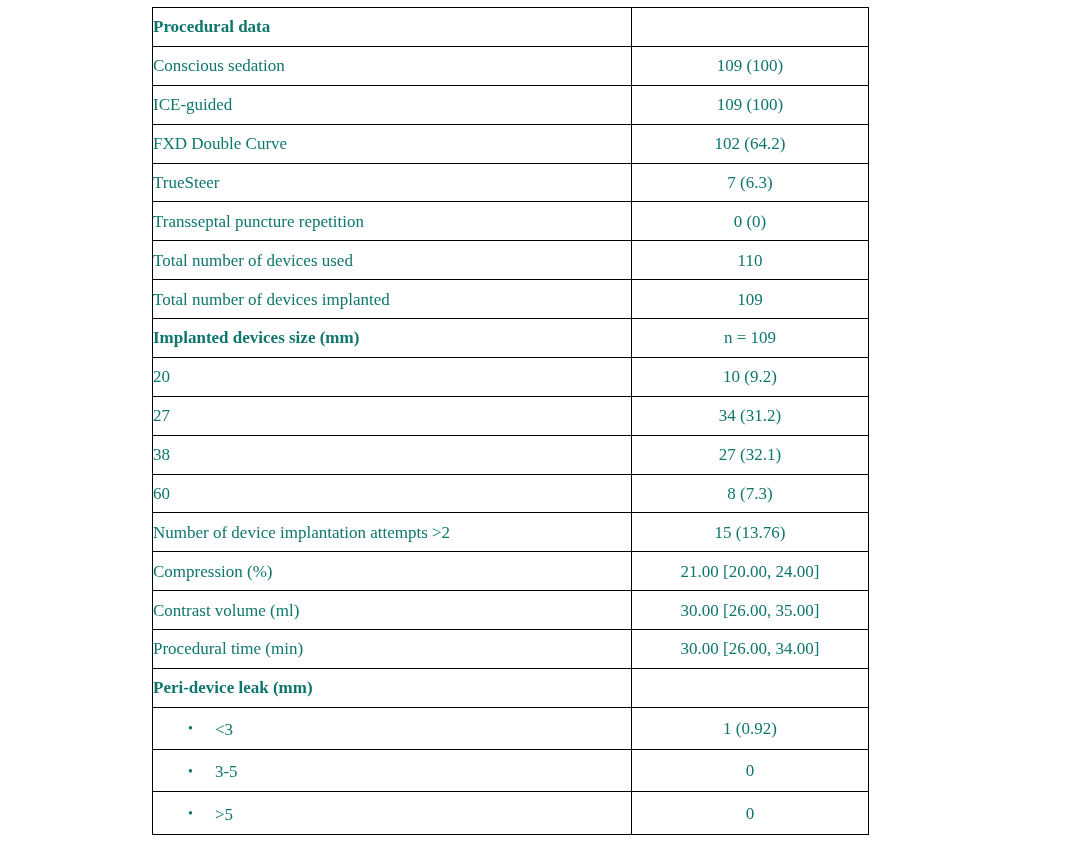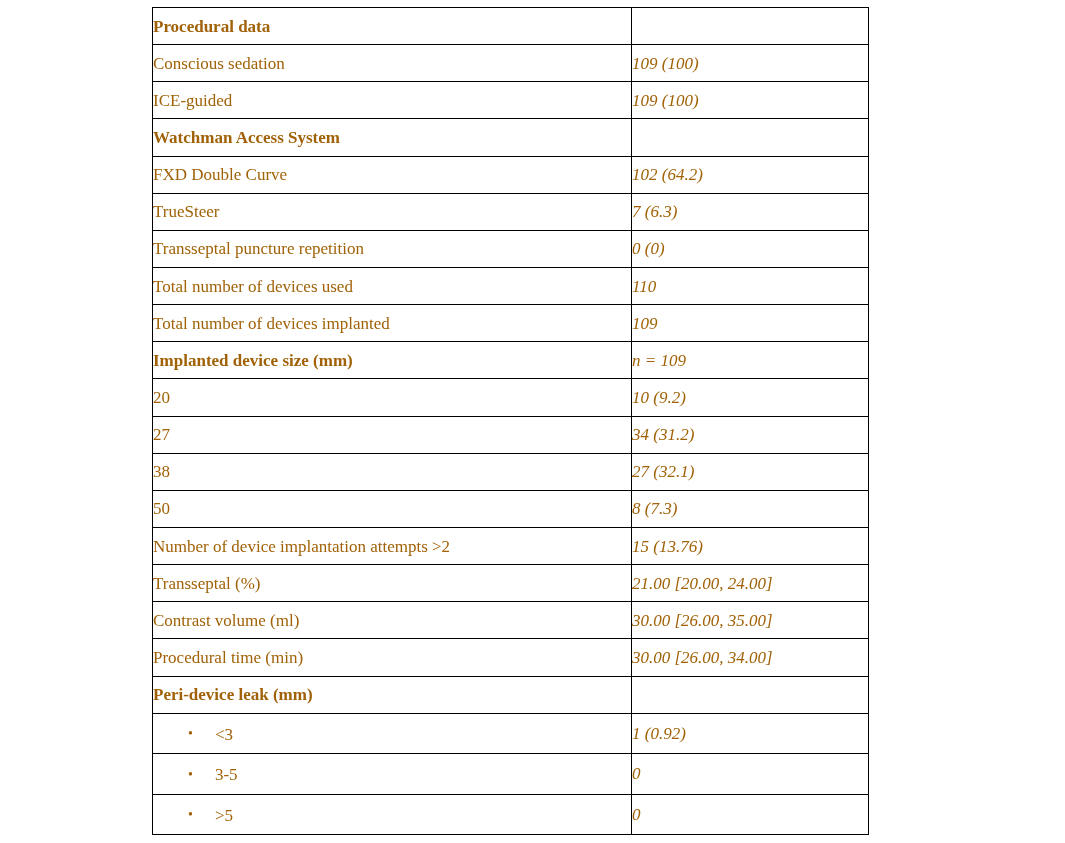--- a/index.html
+++ b/index.html
@@ -6,21 +6,21 @@
     margin: 0;
     padding: 0;
     background: #ffffff;
   }
   #page {
     position: relative;
     width: 1065px;
     height: 843px;
     background: #ffffff;
     font-family: "Liberation Serif", "DejaVu Serif", serif;
-    color: #a16207;
+    color: #0f766e;
   }
   table.data-table {
     position: absolute;
     left: 152px;
     top: 7px;
     width: 716px;
     height: 828px;
     border-collapse: collapse;
     table-layout: fixed;
   }
@@ -34,21 +34,21 @@
     white-space: nowrap;
   }
   td.label-cell {
     padding-left: 11px;
     text-align: left;
   }
   td.label-cell.bold {
     font-weight: bold;
   }
   td.value-cell {
-    font-style: italic;
+    text-align: center;
   }
   .bullet-glyph {
     display: inline-block;
     margin-left: 35px;
     font-size: 14px;
     vertical-align: middle;
   }
   .bullet-text {
     display: inline-block;
     margin-left: 22px;
@@ -71,69 +71,65 @@
         </tr>
         <tr>
           <td class="label-cell">Conscious sedation</td>
           <td class="value-cell">109 (100)</td>
         </tr>
         <tr>
           <td class="label-cell">ICE-guided</td>
           <td class="value-cell">109 (100)</td>
         </tr>
         <tr>
-          <td class="label-cell bold">Watchman Access System</td>
-          <td class="value-cell"></td>
-        </tr>
-        <tr>
           <td class="label-cell">FXD Double Curve</td>
           <td class="value-cell">102 (64.2)</td>
         </tr>
         <tr>
           <td class="label-cell">TrueSteer</td>
           <td class="value-cell">7 (6.3)</td>
         </tr>
         <tr>
           <td class="label-cell">Transseptal puncture repetition</td>
           <td class="value-cell">0 (0)</td>
         </tr>
         <tr>
           <td class="label-cell">Total number of devices used</td>
           <td class="value-cell">110</td>
         </tr>
         <tr>
           <td class="label-cell">Total number of devices implanted</td>
           <td class="value-cell">109</td>
         </tr>
         <tr>
-          <td class="label-cell bold">Implanted device size (mm)</td>
+          <td class="label-cell bold">Implanted devices size (mm)</td>
           <td class="value-cell">n = 109</td>
         </tr>
         <tr>
           <td class="label-cell">20</td>
           <td class="value-cell">10 (9.2)</td>
         </tr>
         <tr>
           <td class="label-cell">27</td>
           <td class="value-cell">34 (31.2)</td>
         </tr>
         <tr>
           <td class="label-cell">38</td>
           <td class="value-cell">27 (32.1)</td>
         </tr>
         <tr>
-          <td class="label-cell">50</td>
+          <td class="label-cell">60</td>
           <td class="value-cell">8 (7.3)</td>
         </tr>
         <tr>
           <td class="label-cell">Number of device implantation attempts &gt;2</td>
           <td class="value-cell">15 (13.76)</td>
         </tr>
         <tr>
-          <td class="label-cell">Transseptal (%)</td>
+          <td class="label-cell">Compression (%)</td>
           <td class="value-cell">21.00 [20.00, 24.00]</td>
         </tr>
         <tr>
           <td class="label-cell">Contrast volume (ml)</td>
           <td class="value-cell">30.00 [26.00, 35.00]</td>
         </tr>
         <tr>
           <td class="label-cell">Procedural time (min)</td>
           <td class="value-cell">30.00 [26.00, 34.00]</td>
         </tr>

